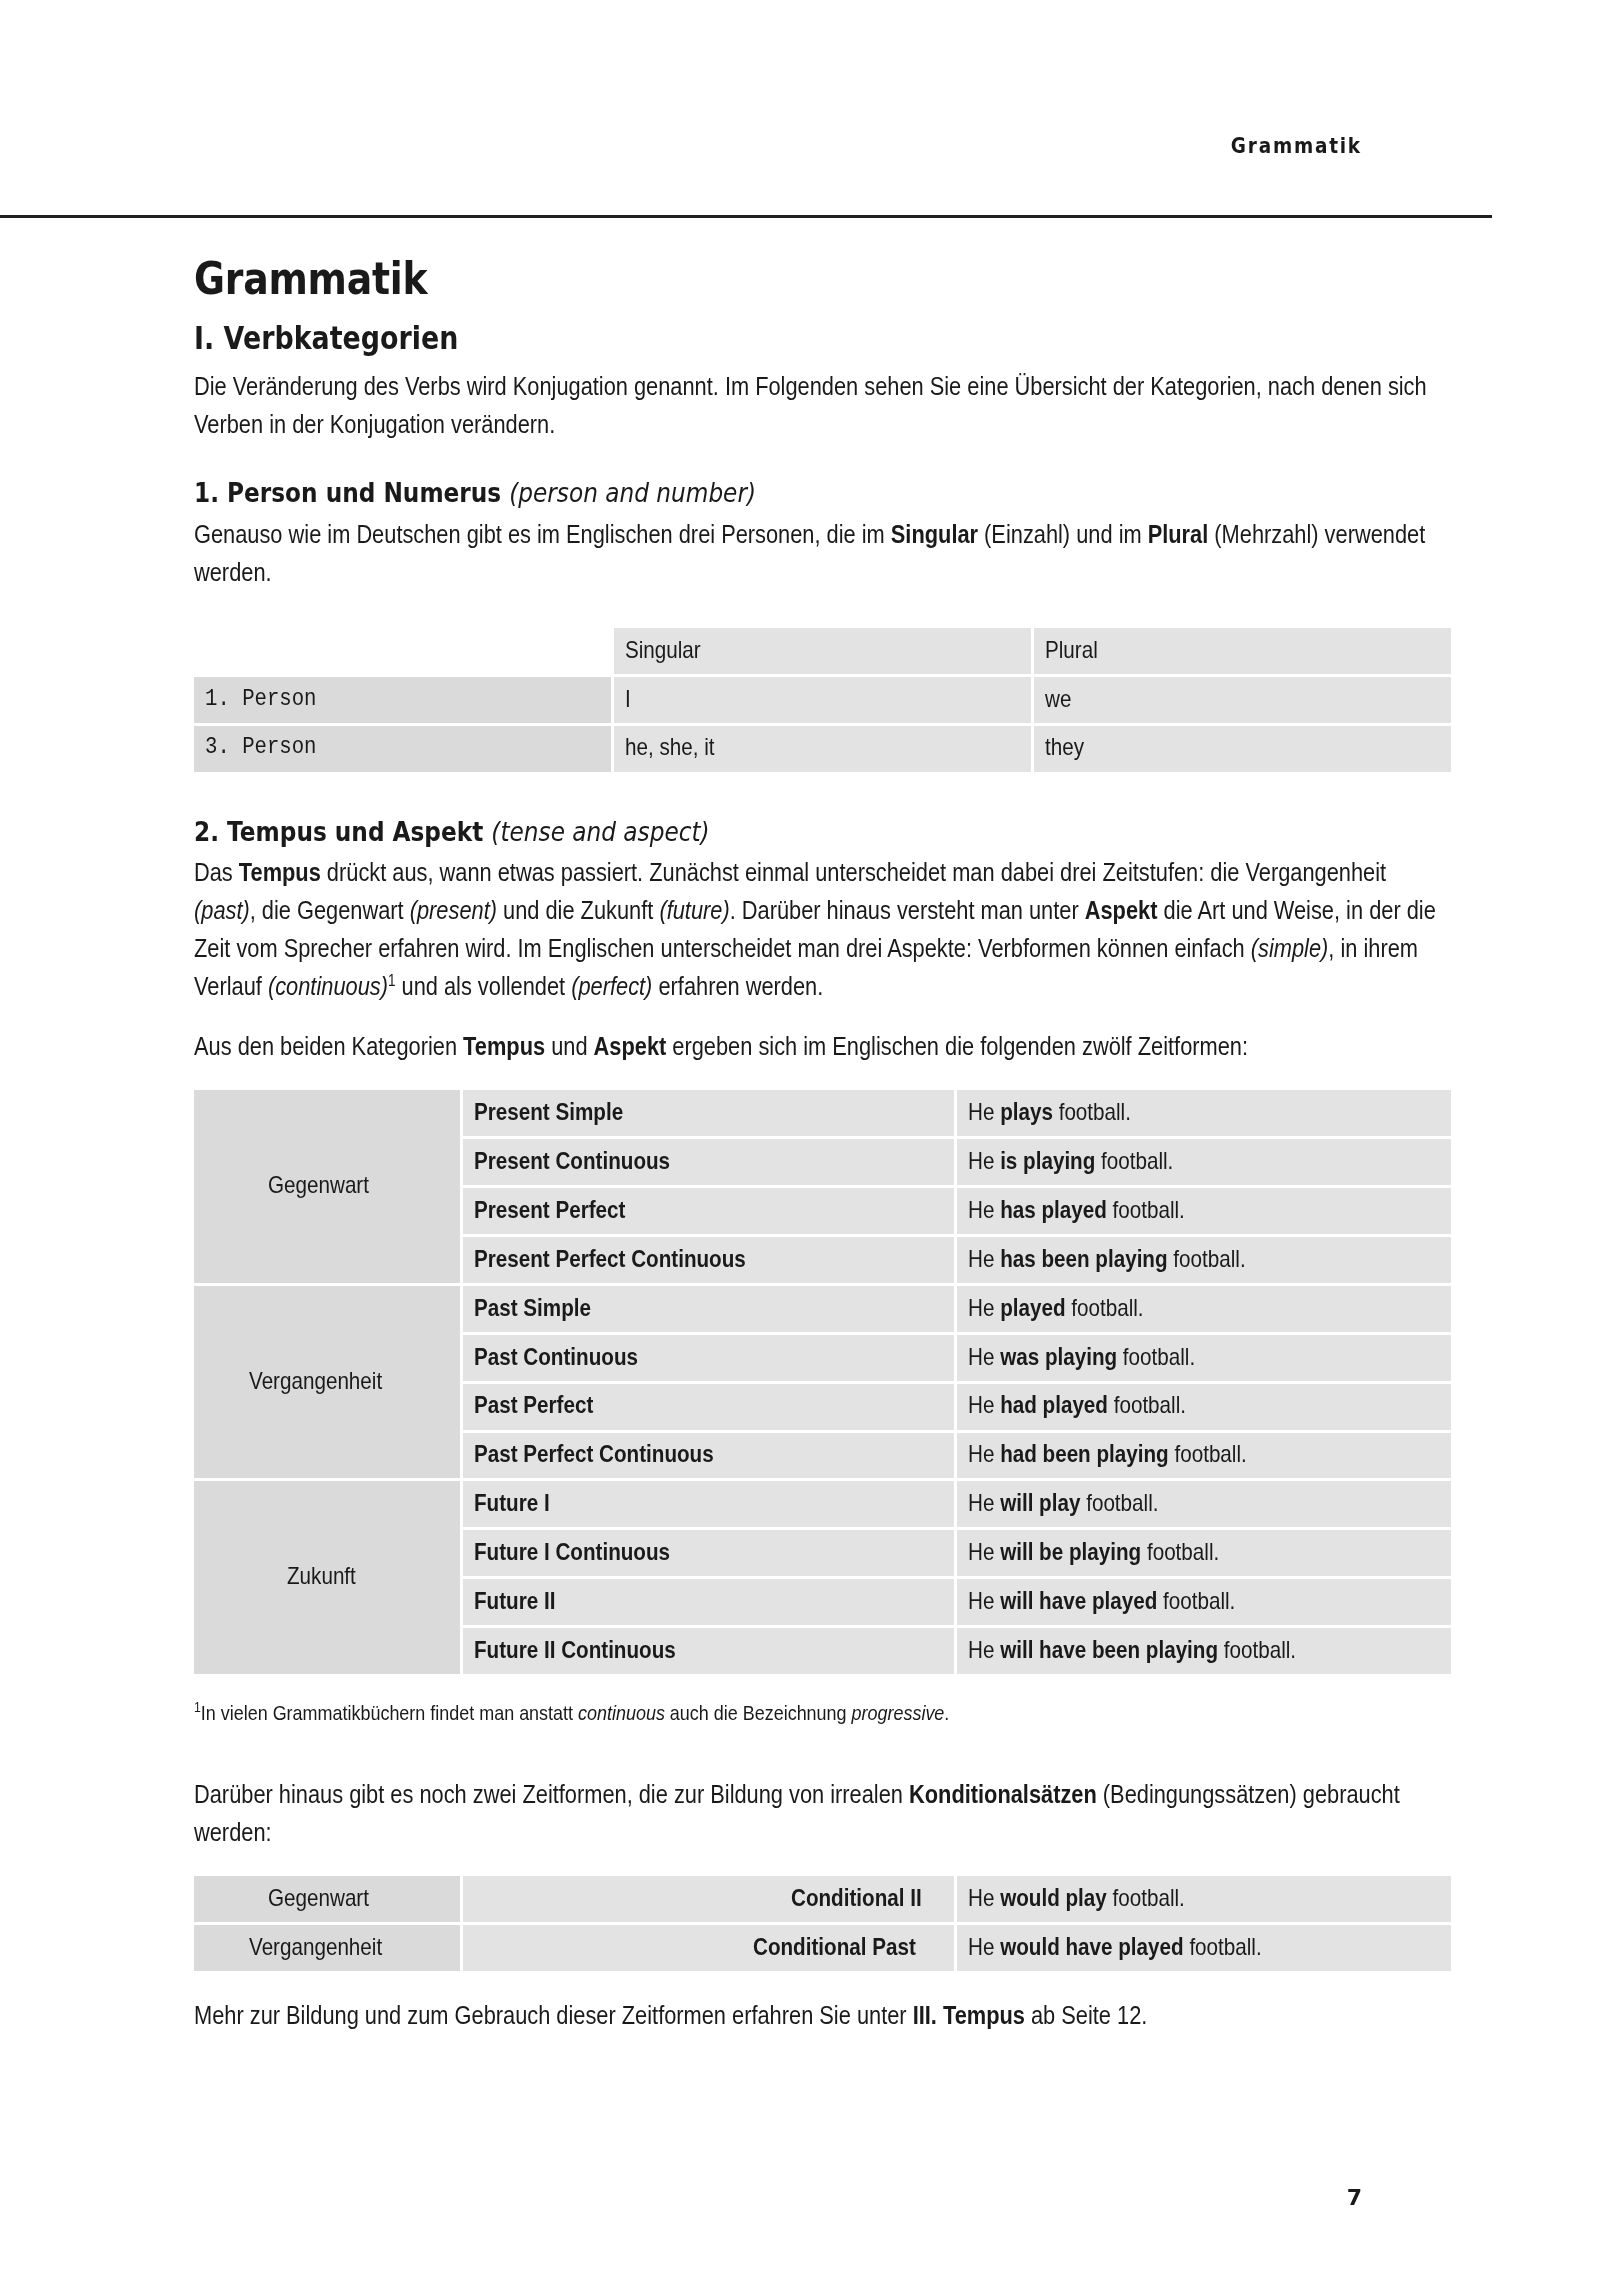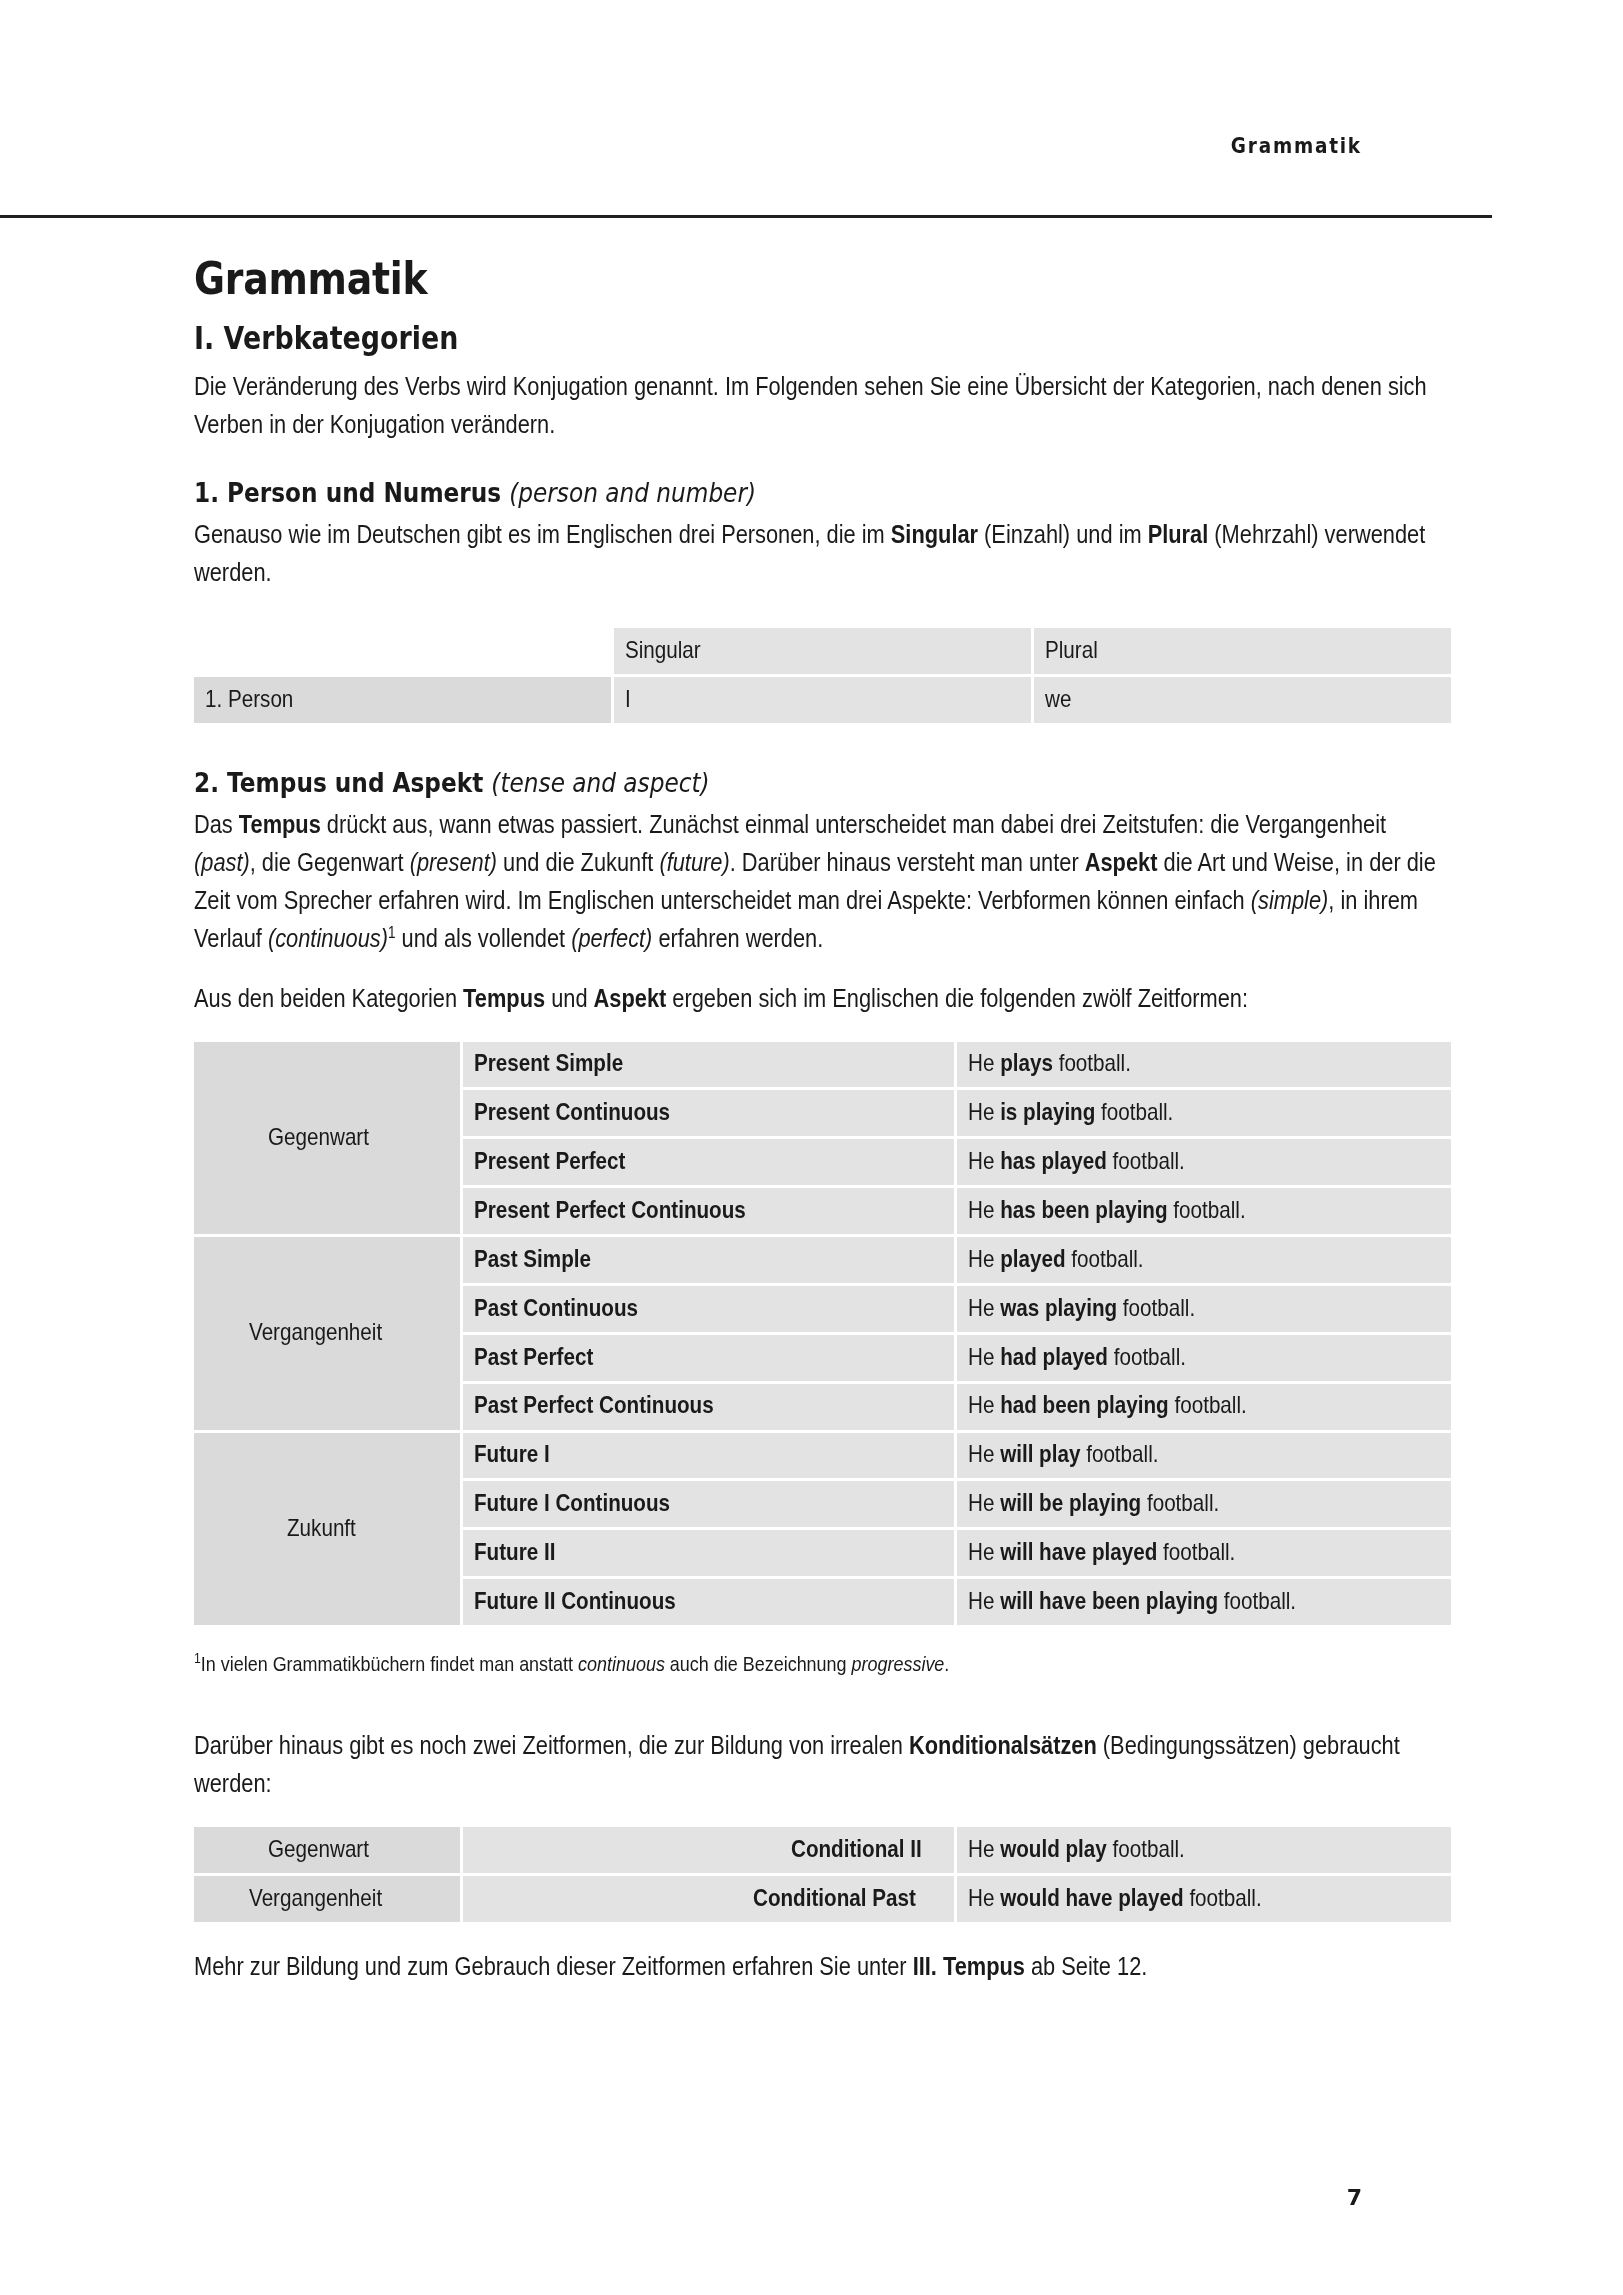--- a/index.html
+++ b/index.html
@@ -119,21 +119,21 @@
     background: #e3e3e3;
     padding: 7.7px 11px 9.4px 11px;
     font-family: "Liberation Sans", sans-serif;
     font-size: 24px;
     line-height: 1.2;
     color: #1a1a1a;
     vertical-align: middle;
   }
   table.grid td .sq { display: inline-block; transform: scaleX(0.86); transform-origin: left center; white-space: nowrap; }
   table.grid td.empty { background: #ffffff; }
-  table.grid td.label { background: #dadada; }
+  table.grid td.label { background: #dadada; font-family: Liberation Mono, monospace; }
   table.grid td.group { background: #dadada; text-align: center; vertical-align: middle; }
   table.grid td b { font-weight: bold; }
 
   
   table.persons col.c1 { width: 417px; }
   table.persons col.c2 { width: 417px; }
   table.persons col.c3 { width: 417px; }
 
   
   table.tenses col.c1 { width: 266px; }
@@ -208,20 +208,25 @@
         <tr>
           <td class="empty"><span class="sq"></span></td>
           <td><span class="sq">Singular</span></td>
           <td><span class="sq">Plural</span></td>
         </tr>
         <tr>
           <td class="label"><span class="sq">1. Person</span></td>
           <td><span class="sq">I</span></td>
           <td><span class="sq">we</span></td>
         </tr>
+        <tr>
+          <td class="label"><span class="sq">3. Person</span></td>
+          <td><span class="sq">he, she, it</span></td>
+          <td><span class="sq">they</span></td>
+        </tr>
       </tbody>
     </table>
 
     <div class="gap-lg"></div>
 
     <h3 class="sub-title">
       <span class="b">2. Tempus und Aspekt </span><span class="i">(tense and aspect)</span>
     </h3>
 
     <p class="body" id="p-tempus-1"><span>Das </span><b>Tempus</b><span> drückt aus, wann etwas passiert. Zunächst einmal unterscheidet man dabei drei Zeitstufen: die Vergangenheit </span><i>(past)</i><span>, die Gegenwart </span><i>(present)</i><span> und die Zukunft </span><i>(future)</i><span>. Darüber hinaus versteht man unter </span><b>Aspekt</b><span> die Art und Weise, in der die Zeit vom Sprecher erfahren wird. Im Englischen unterscheidet man drei Aspekte: Verbformen können einfach </span><i>(simple)</i><span>, in ihrem Verlauf </span><i>(continuous)</i><sup>1</sup><span> und als vollendet </span><i>(perfect)</i><span> erfahren werden.</span></p>

